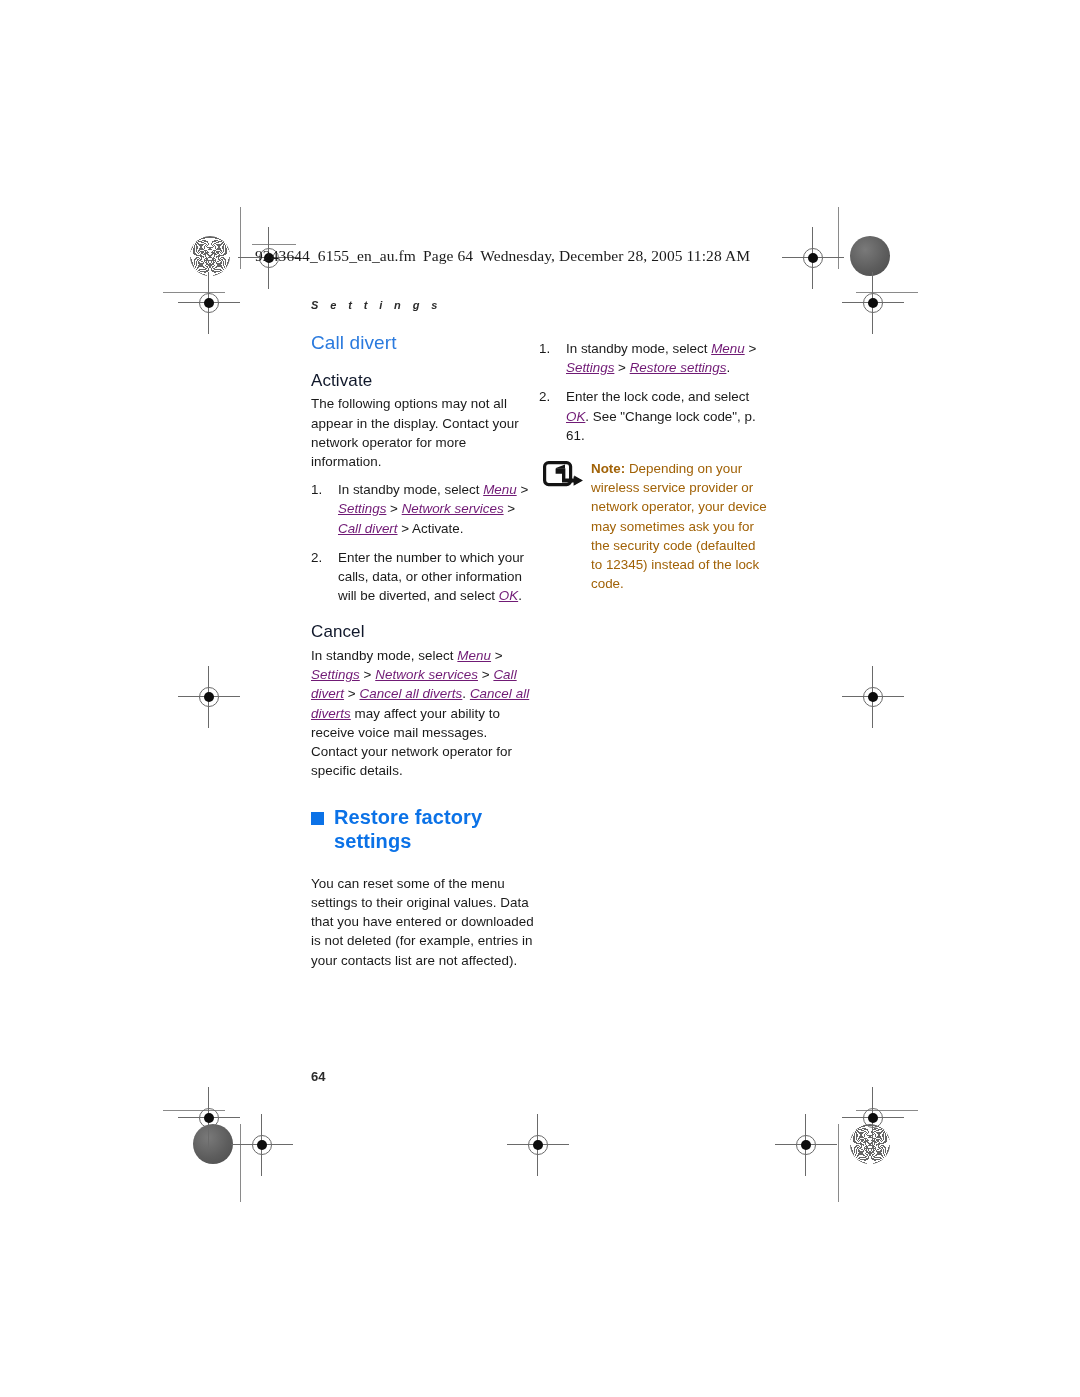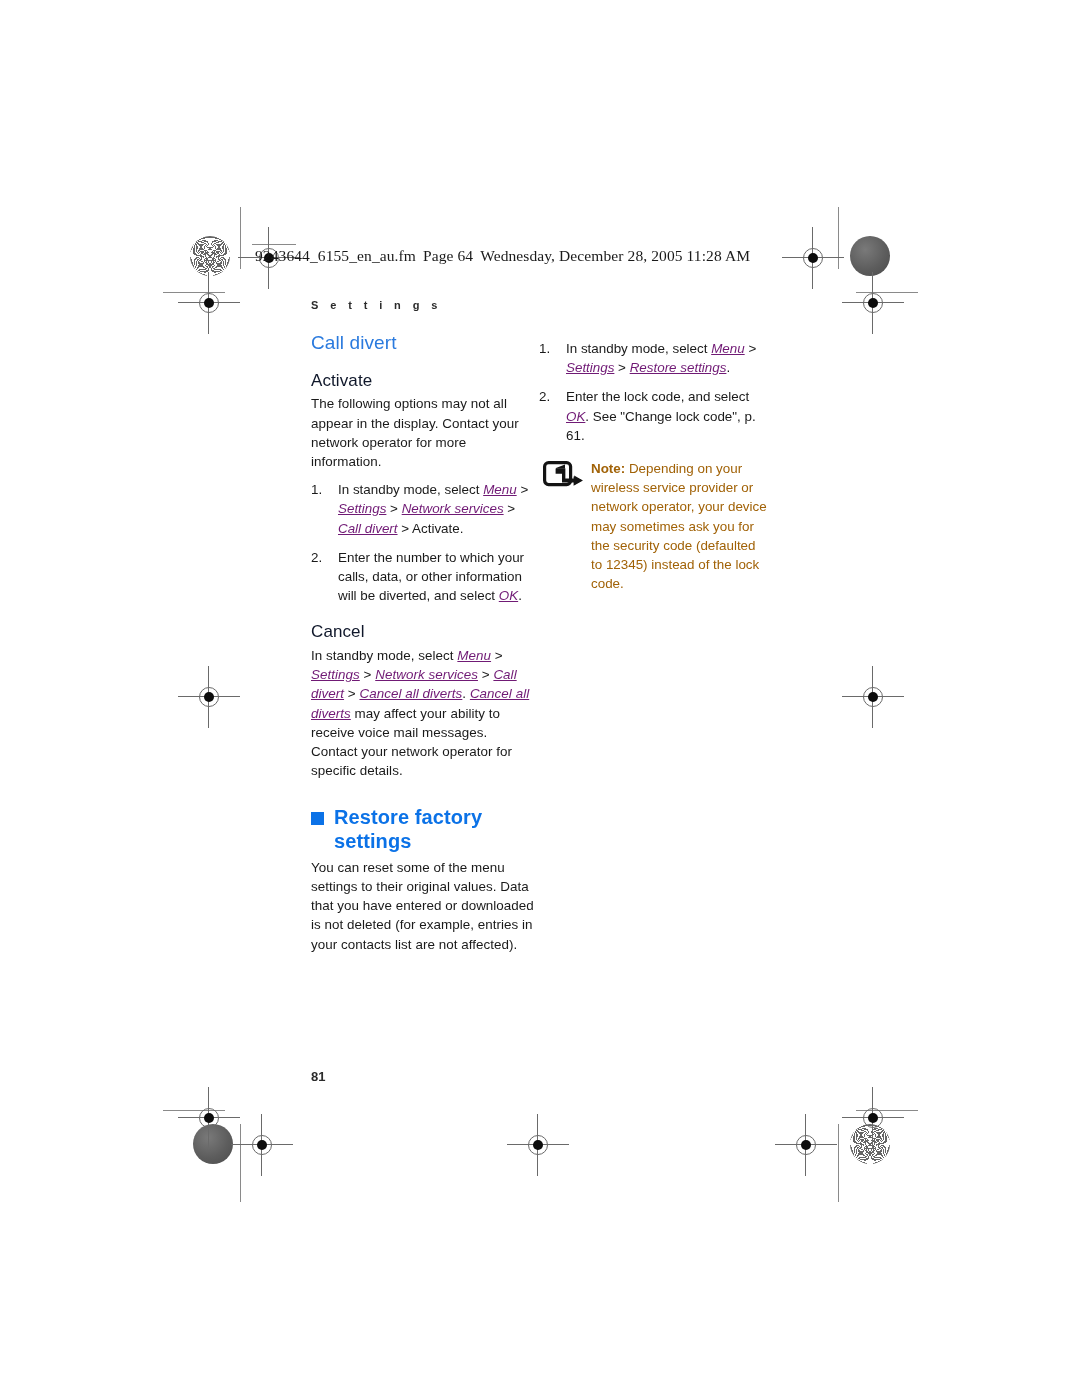--- a/index.html
+++ b/index.html
@@ -46,40 +46,40 @@
   .fm-header{
     position:absolute;left:255px;top:247px;
     font-family:"Liberation Serif", serif;
     font-size:15.5px;color:#1a1a1a;white-space:nowrap;letter-spacing:.1px;
   }
   .fm-header .sp{display:inline-block;width:7px;}
 
   
   .running-head{
     position:absolute;left:311px;top:299px;
-    font-size:11px;font-weight:700;color:#2b2b2b;letter-spacing:4.4px;
+    font-size:11px;font-weight:700;color:#2b2b2b;letter-spacing:4.4px;font-style:italic;
   }
 
   
   .col{position:absolute;width:225px;}
   .col-left{left:311px;top:332px;}
   .col-right{left:539px;top:332px;width:230px;}
 
   h1.sec-head{
     margin:0 0 6px 0;
     font-size:19px;font-weight:400;color:#2a7ade;
     letter-spacing:.1px;line-height:1.15;
   }
   h2.sub-head{
     margin:17px 0 4px 0;
     font-size:17px;font-weight:400;color:#0f172a;
     letter-spacing:.1px;line-height:1.15;
   }
   .chapter-head{
-    margin:26px 0 5px 0;
+    margin:26px 0 21px 0;
     font-size:20px;font-weight:700;color:#0b72e7;
     line-height:1.16;letter-spacing:.1px;
     display:flex;gap:10px;align-items:flex-start;
   }
   .chapter-head .sq{
     flex:0 0 auto;width:13px;height:13px;background:#0b72e7;margin-top:6px;
   }
   .chapter-head .txt{display:block;max-width:175px;}
 
   p.body{
@@ -252,15 +252,15 @@
           <path d="M13 6.5 h8.5 v-3.2 l0 0 z" fill="none"></path>
           <path d="M13 7 h9 v-3.6 L13 7 z" fill="#141414"></path>
           <path d="M12.6 7.4 h9.6 v11.6 h8.4 v-3.4 L40 19.4 l-9.4 5.4 v-3.4 h-11.6 v-8.6 h-6.4 z" fill="#141414"></path>
           <path d="M13 7.2 h9.2 v10.4 h9 v-3.1 l8.2 4.8 -8.2 4.8 v-3.1 h-12.2 v-9.2 h-6 z" fill="#141414"></path>
         </svg>
       </span>
       <span style="font-weight:700;">Note:</span><span> Depending on your wireless service provider or network operator, your device may sometimes ask you for the security code (defaulted to 12345) instead of the lock code.</span>
     </div>
   </div>
 
-  <div class="page-num">81</div>
+  <div class="page-num">64</div>
 
 </div>
 
 </body></html>

